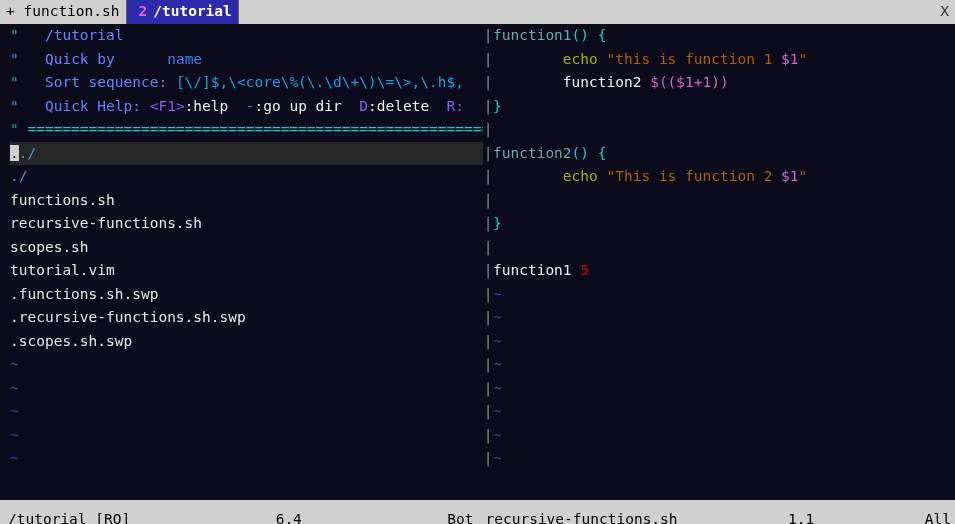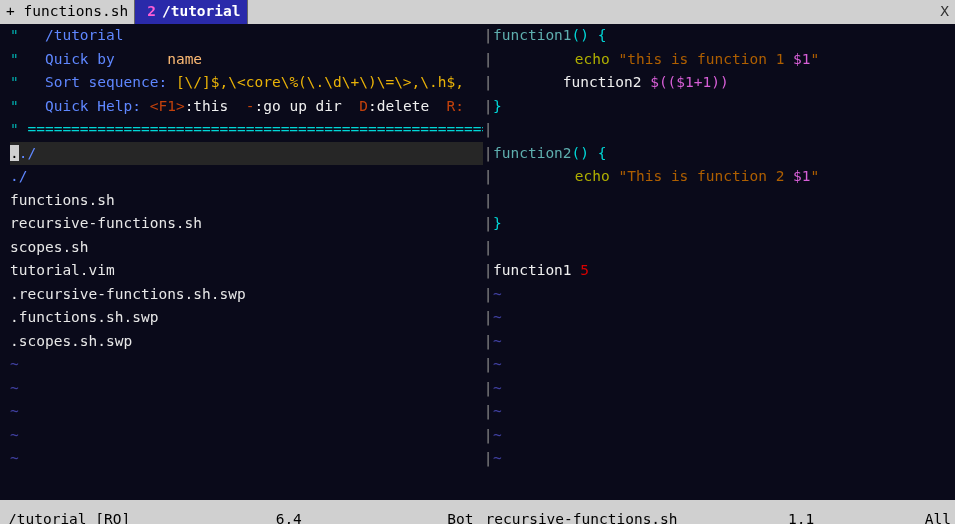--- a/index.html
+++ b/index.html
@@ -72,28 +72,28 @@
 .vsplit-cell {
   color: #888;
   text-align: center;
   height: 23.5px;
 }
 .content {
   margin-left: 10px;
 }
 .line { height: 23.5px; white-space: pre; }
 .c-blue { color: #5f87ff; }
-.c-yellow { color: #fdba74; }
-.c-darkyel { color: #eab308; margin-top: 40px; }
+.c-yellow { color: #3b82f6; }
+.c-darkyel { color: #0ea5e9; margin-top: 40px; }
 .c-white { color: #f0f0f0; }
 .c-cyan { color: #00d7d7; }
 .c-teal { color: #00afaf; }
-.c-magenta { color: #c2410c; }
+.c-magenta { color: #8b5cf6; }
 .c-func { color: #5fafaf; }
-.c-key { color: #afaf00; margin-left: 12px; }
+.c-key { color: #afaf00; }
 .c-str { color: #af5f00; }
 .c-var { color: #d75fd7; }
 .c-num { color: #d70000; }
 .tilde { color: #4040a0; }
 .hl-line {
   background: #262626;
 }
 .cursor-cell {
   background: #d0d0d0;
   color: #000;
@@ -113,49 +113,49 @@
 .status-left { flex: 1; display: flex; padding-left: 4px; }
 .status-right { flex: 1; display: flex; padding-left: 4px; }
 .sp { flex: 1; }
 .status-seg { padding: 0 4px; }
 </style>
 </head>
 <body>
 
 <div class="tabbar">
   <div class="tab">
-      <span>+ functions.sh</span>
+      <span>+ function.sh</span>
     </div>
   <div class="tab active">
     <span class="tabnum">2</span>
     <span class="tabpath">/tutorial</span>
   </div>
   <div class="tabfiller"></div>
   <div class="tab-x">
       <span>X</span>
     </div>
 </div>
 
 <div class="workspace">
 
   <div class="pane pane-left">
     <div class="content">
       <div class="line"><span class="c-teal">"</span>   <span class="c-blue">/tutorial</span></div>
       <div class="line"><span class="c-teal">"</span>   <span class="c-blue">Quick by</span>      <span class="c-yellow">name</span></div>
       <div class="line"><span class="c-teal">"</span>   <span class="c-blue">Sort sequence:</span> <span class="c-darkyel">[\/]$,\&lt;core\%(\.\d\+\)\=\&gt;,\.h$,</span></div>
-      <div class="line"><span class="c-teal">"</span>   <span class="c-blue">Quick Help:</span> <span class="c-magenta">&lt;F1&gt;</span><span class="c-white">:this</span>  <span class="c-magenta">-</span><span class="c-white">:go up dir</span>  <span class="c-magenta">D</span><span class="c-white">:delete</span>  <span class="c-magenta">R:</span></div>
+      <div class="line"><span class="c-teal">"</span>   <span class="c-blue">Quick Help:</span> <span class="c-magenta">&lt;F1&gt;</span><span class="c-white">:help</span>  <span class="c-magenta">-</span><span class="c-white">:go up dir</span>  <span class="c-magenta">D</span><span class="c-white">:delete</span>  <span class="c-magenta">R:</span></div>
       <div class="line hrule"><span class="c-teal">"</span> <span class="c-cyan">============================================================</span></div>
       <div class="line hl-line"><span class="cursor-cell">.</span><span class="c-blue">./</span></div>
       <div class="line"><span class="c-blue">./</span></div>
       <div class="line"><span>functions.sh</span></div>
       <div class="line"><span>recursive-functions.sh</span></div>
       <div class="line"><span>scopes.sh</span></div>
       <div class="line"><span>tutorial.vim</span></div>
+      <div class="line"><span>.functions.sh.swp</span></div>
       <div class="line"><span>.recursive-functions.sh.swp</span></div>
-      <div class="line"><span>.functions.sh.swp</span></div>
       <div class="line"><span>.scopes.sh.swp</span></div>
       <div class="line"><span class="tilde">~</span></div>
       <div class="line"><span class="tilde">~</span></div>
       <div class="line"><span class="tilde">~</span></div>
       <div class="line"><span class="tilde">~</span></div>
       <div class="line"><span class="tilde">~</span></div>
     </div>
   </div>
 
   <div class="vsplit">

